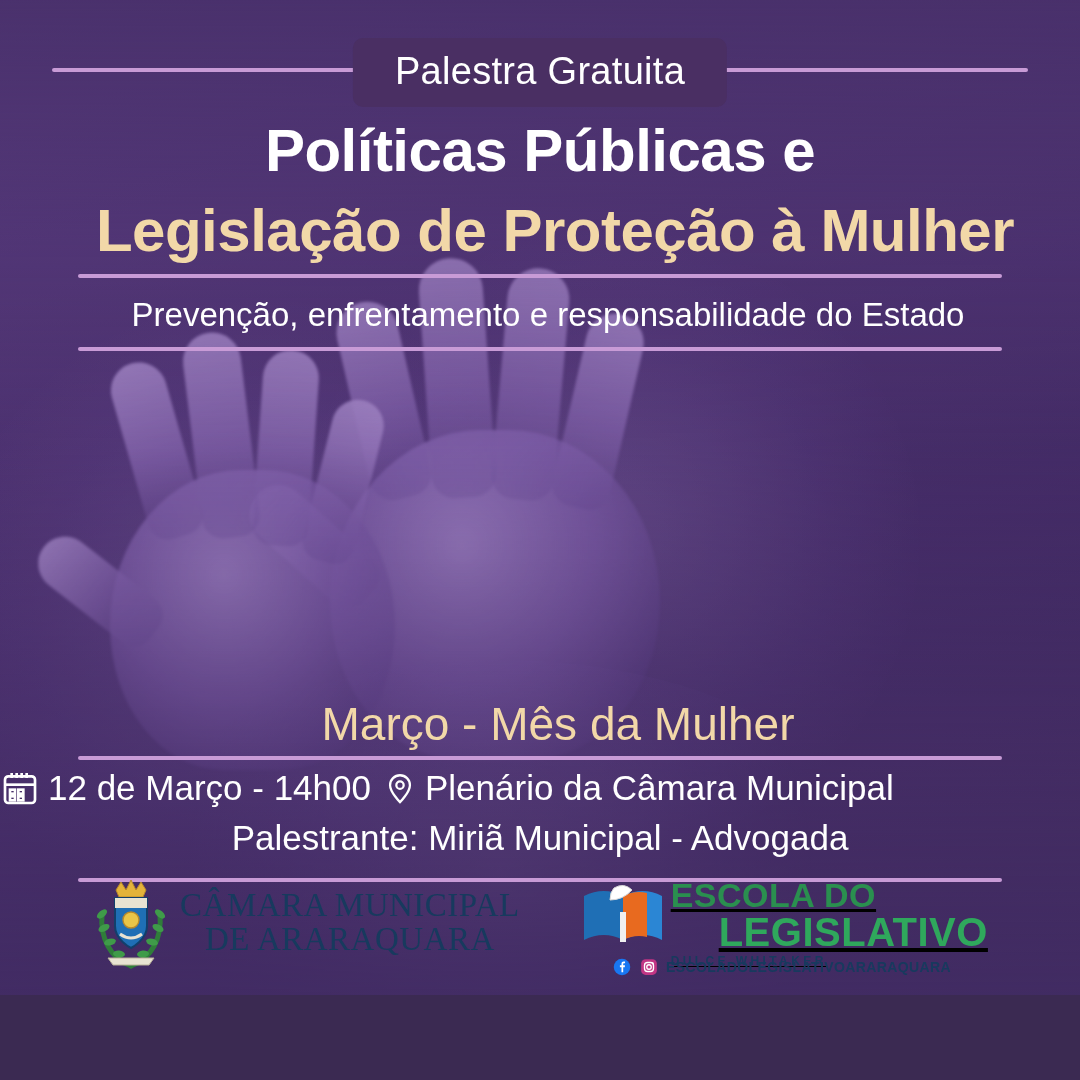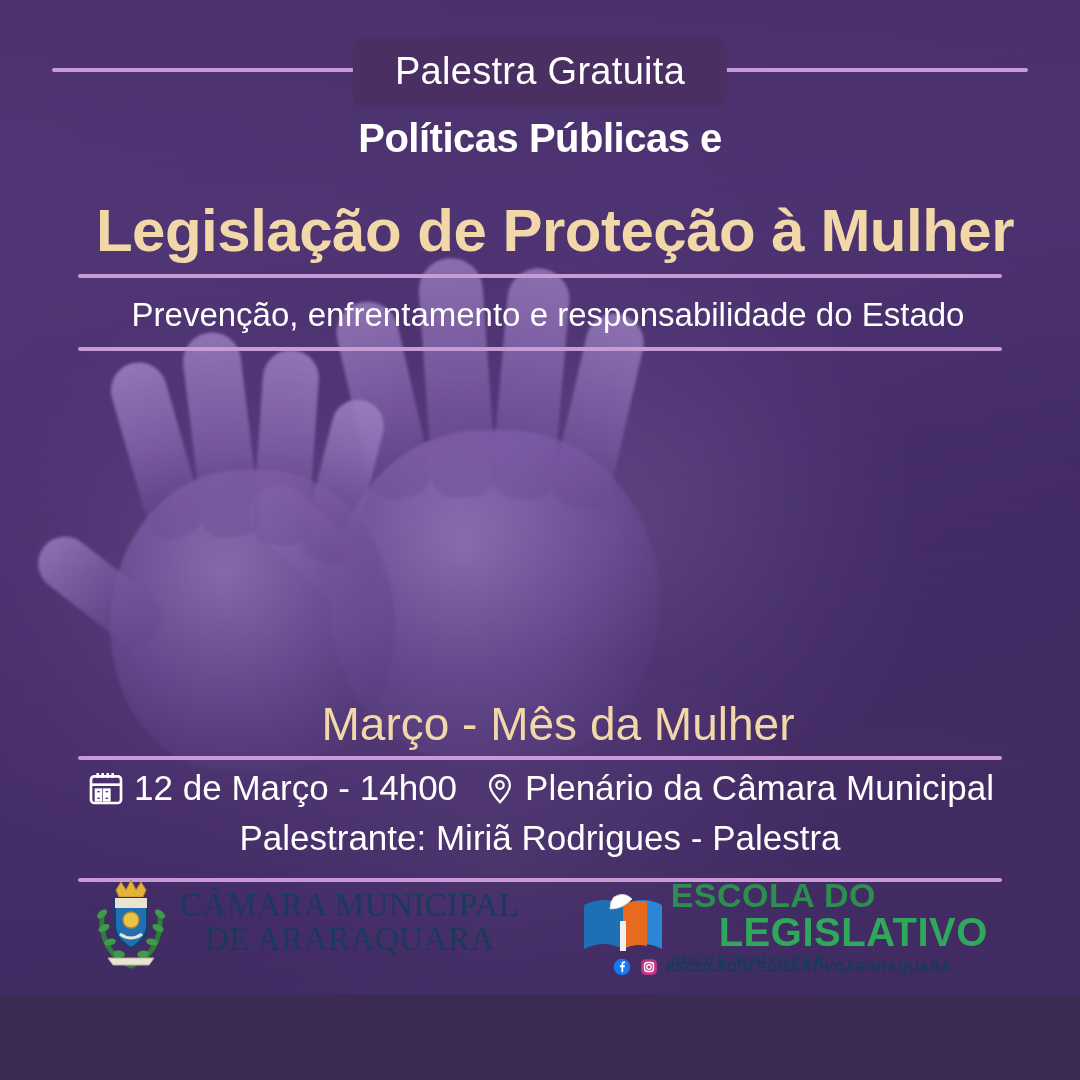--- a/index.html
+++ b/index.html
@@ -92,21 +92,21 @@
     border-radius: 10px;
     white-space: nowrap;
   }
 
   .title-1 {
     position: absolute;
     top: 116px;
     width: 100%;
     text-align: center;
     color: #ffffff;
-    font-size: 40px;
+    font-size: 60px;
     font-weight: bold;
     letter-spacing: -0.5px;
   }
   .title-2 {
     position: absolute;
     top: 196px;
     width: 100%;
     text-align: center;
     color: #f2d8a8;
     font-size: 60px;
@@ -155,23 +155,23 @@
     top: 756px;
     left: 78px;
     right: 78px;
   }
 
   .info-row {
     position: absolute;
     top: 768px;
     width: 100%;
     display: flex;
-    justify-content: center;
-    align-items: center;
-    gap: 26px;
+    justify-content: flex-start;
+    align-items: center;
+    gap: 12px;
     color: #ffffff;
     font-size: 35px;
   }
   .info-item {
     display: flex;
     align-items: center;
     gap: 8px;
     white-space: nowrap;
   }
   .icon {
@@ -222,22 +222,23 @@
     font-family: "Liberation Serif", serif;
     color: #173a5e;
     line-height: 1.04;
     text-align: center;
   }
   .camara-text .l1 { font-size: 33px; letter-spacing: 0.5px; }
   .camara-text .l2 { font-size: 33px; letter-spacing: 0.5px; }
 
   .logo-escola {
     display: flex;
-    align-items: center;
+    align-items: flex-start;
     gap: 5px;
+    text-decoration: underline;
   }
   .book-icon {
     width: 86px;
     height: 66px;
     position: relative;
     margin-top: 4px;
   }
   .escola-text { line-height: 1.0; }
   .escola-text .e1 {
     color: #2a8f4f;
@@ -354,21 +355,21 @@
         <span class="icon">
           <svg width="34" height="40" viewBox="0 0 24 24" fill="none" stroke="#ffffff" stroke-width="1.6">
             <path d="M12 22s7-7.1 7-12a7 7 0 1 0-14 0c0 4.9 7 12 7 12z"></path>
             <circle cx="12" cy="10" r="2.6"></circle>
           </svg>
         </span>
         <span>Plenário da Câmara Municipal</span>
       </div>
     </div>
 
-    <div class="speaker-line">Palestrante: Miriã Rodrigues - Palestra</div>
+    <div class="speaker-line">Palestrante: Miriã Municipal - Advogada</div>
 
     <div class="rule rule-5"></div>
   </div>
 
   <div class="footer">
 
     <div class="logo-camara">
       <div class="brasao">
         <svg width="78" height="96" viewBox="0 0 78 96">
 

